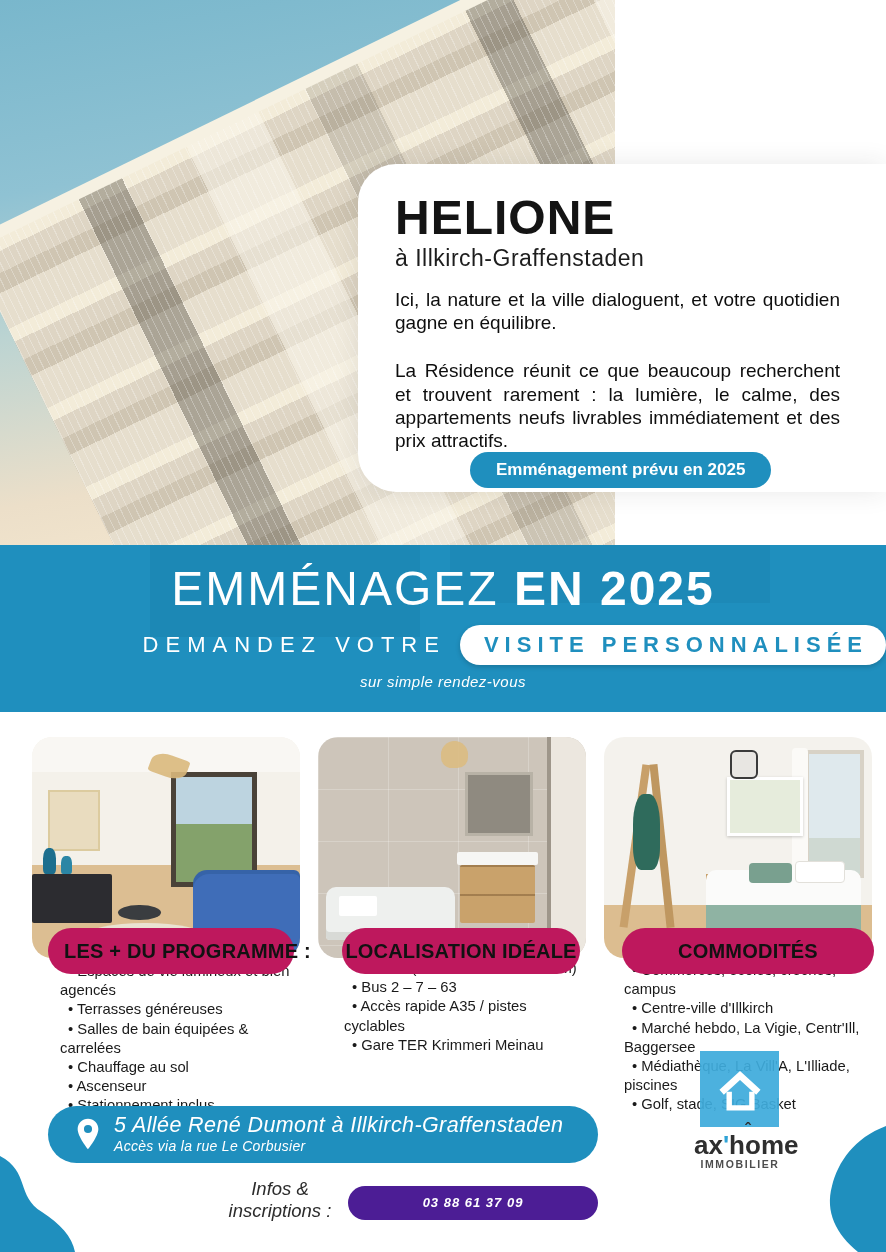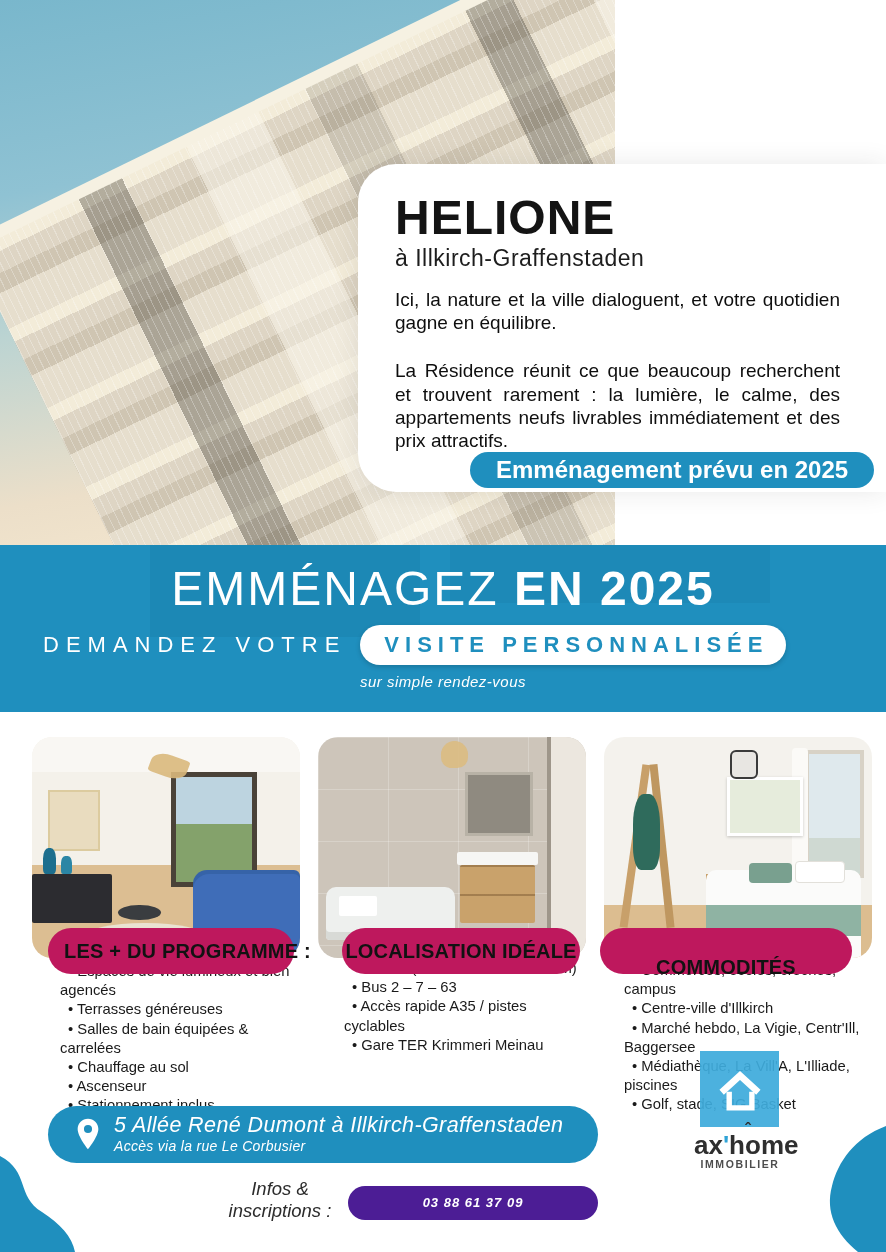--- a/index.html
+++ b/index.html
@@ -30,30 +30,30 @@
   .hero-card{left:358px;top:164px;width:528px;height:328px;background:#ffffff;
     border-radius:38px 0 0 38px;box-shadow:0 0 26px rgba(40,40,40,0.10);
     box-sizing:border-box;padding:30px 46px 0 37px;z-index:4;}
   .hero-title{font-size:48px;font-weight:800;letter-spacing:1px;line-height:1;color:#141414;}
   .hero-sub{font-size:23px;font-weight:400;letter-spacing:0.5px;margin-top:3px;color:#1d1d1d;}
   .hero-p{font-size:19px;line-height:1.22;color:#0e0e0e;text-align:justify;}
   .hero-p1{margin-top:16px;}
   .hero-p2{margin-top:25px;}
   .hero-badge{position:absolute;left:112px;top:288px;height:36px;line-height:36px;
     padding:0 26px;border-radius:20px;background:#1f8fbe;color:#fff;
-    font-size:24px;font-weight:700;white-space:nowrap;}
+    font-size:17px;font-weight:700;white-space:nowrap;}
 
   
   .banner{left:0;top:545px;width:886px;height:167px;background:#1f8fbe;z-index:3;color:#fff;}
   .btex1{left:150px;top:0;width:270px;height:92px;background:rgba(9,77,108,0.10);}
   .btex2{left:450px;top:0;width:320px;height:58px;background:rgba(9,77,108,0.08);}
   .banner-line1{left:0;right:0;top:16px;text-align:center;font-size:48px;letter-spacing:2px;white-space:nowrap;}
   .banner-line1 .light{font-weight:300;}
   .banner-line1 .bold{font-weight:800;}
-  .banner-line2{left:0;right:0;top:80px;display:flex;justify-content:flex-start;align-items:center;gap:14px;padding-left:43px;}
+  .banner-line2{left:0;right:0;top:80px;display:flex;justify-content:flex-end;align-items:center;gap:14px;}
   .demandez{font-size:22px;font-weight:500;letter-spacing:7px;white-space:nowrap;}
   .visit-pill{background:#fff;color:#1f8fbe;font-size:22px;font-weight:700;letter-spacing:6px;
     border-radius:24px;padding:7px 18px 7px 24px;white-space:nowrap;box-shadow:0 2px 5px rgba(0,0,0,0.18);}
   .banner-line3{left:0;right:0;top:128px;text-align:center;font-style:italic;
     font-size:15px;font-weight:500;letter-spacing:0.5px;}
 
   
   .photo-card{top:737px;width:268px;height:221px;border-radius:20px;overflow:hidden;z-index:1;}
   .pc1{left:32px;}  .pc2{left:318px;}  .pc3{left:604px;}
   .pp{position:absolute;}
@@ -100,21 +100,21 @@
   .bd-dress{left:11%;top:26%;width:10%;height:34%;background:#2f6b5c;border-radius:40% 40% 30% 30%;}
   .bd-console{left:38%;top:62%;width:22%;height:4%;background:#c8a06a;}
   .bd-leg1{left:40%;top:66%;width:2%;height:12%;background:#b28c57;}
   .bd-leg2{left:56%;top:66%;width:2%;height:12%;background:#b28c57;}
   .bd-light{left:47%;top:6%;width:9%;height:11%;background:#e8e6e2;border:2px solid #3a3a3a;border-radius:6px;}
 
   
   .bubble{top:928px;height:46px;background:#be185d;border-radius:24px;z-index:3;box-sizing:border-box;}
   .bub1{left:48px;width:246px;padding:12px 0 0 16px;text-align:left;}
   .bub2{left:342px;width:238px;padding:12px 0 0 0;text-align:center;}
-  .bub3{left:600px;width:252px;padding:28px 0 0 0;text-align:center;}
+  .bub3{left:622px;width:252px;padding:12px 0 0 0;text-align:center;}
   .sec-title{font-size:20px;font-weight:800;color:#121212;letter-spacing:0.2px;white-space:nowrap;}
   .list{z-index:2;font-size:14.8px;line-height:19.2px;color:#1a1a1a;}
   .list1{left:60px;top:962px;width:252px;}
   .list2{left:344px;top:959px;width:242px;}
   .list3{left:624px;top:961px;width:238px;}
   .list .item{text-indent:8px;}
 
   
   .address-bar{left:48px;top:1106px;width:550px;height:57px;border-radius:29px;background:#1f8fbe;
     color:#fff;font-style:italic;z-index:3;}

